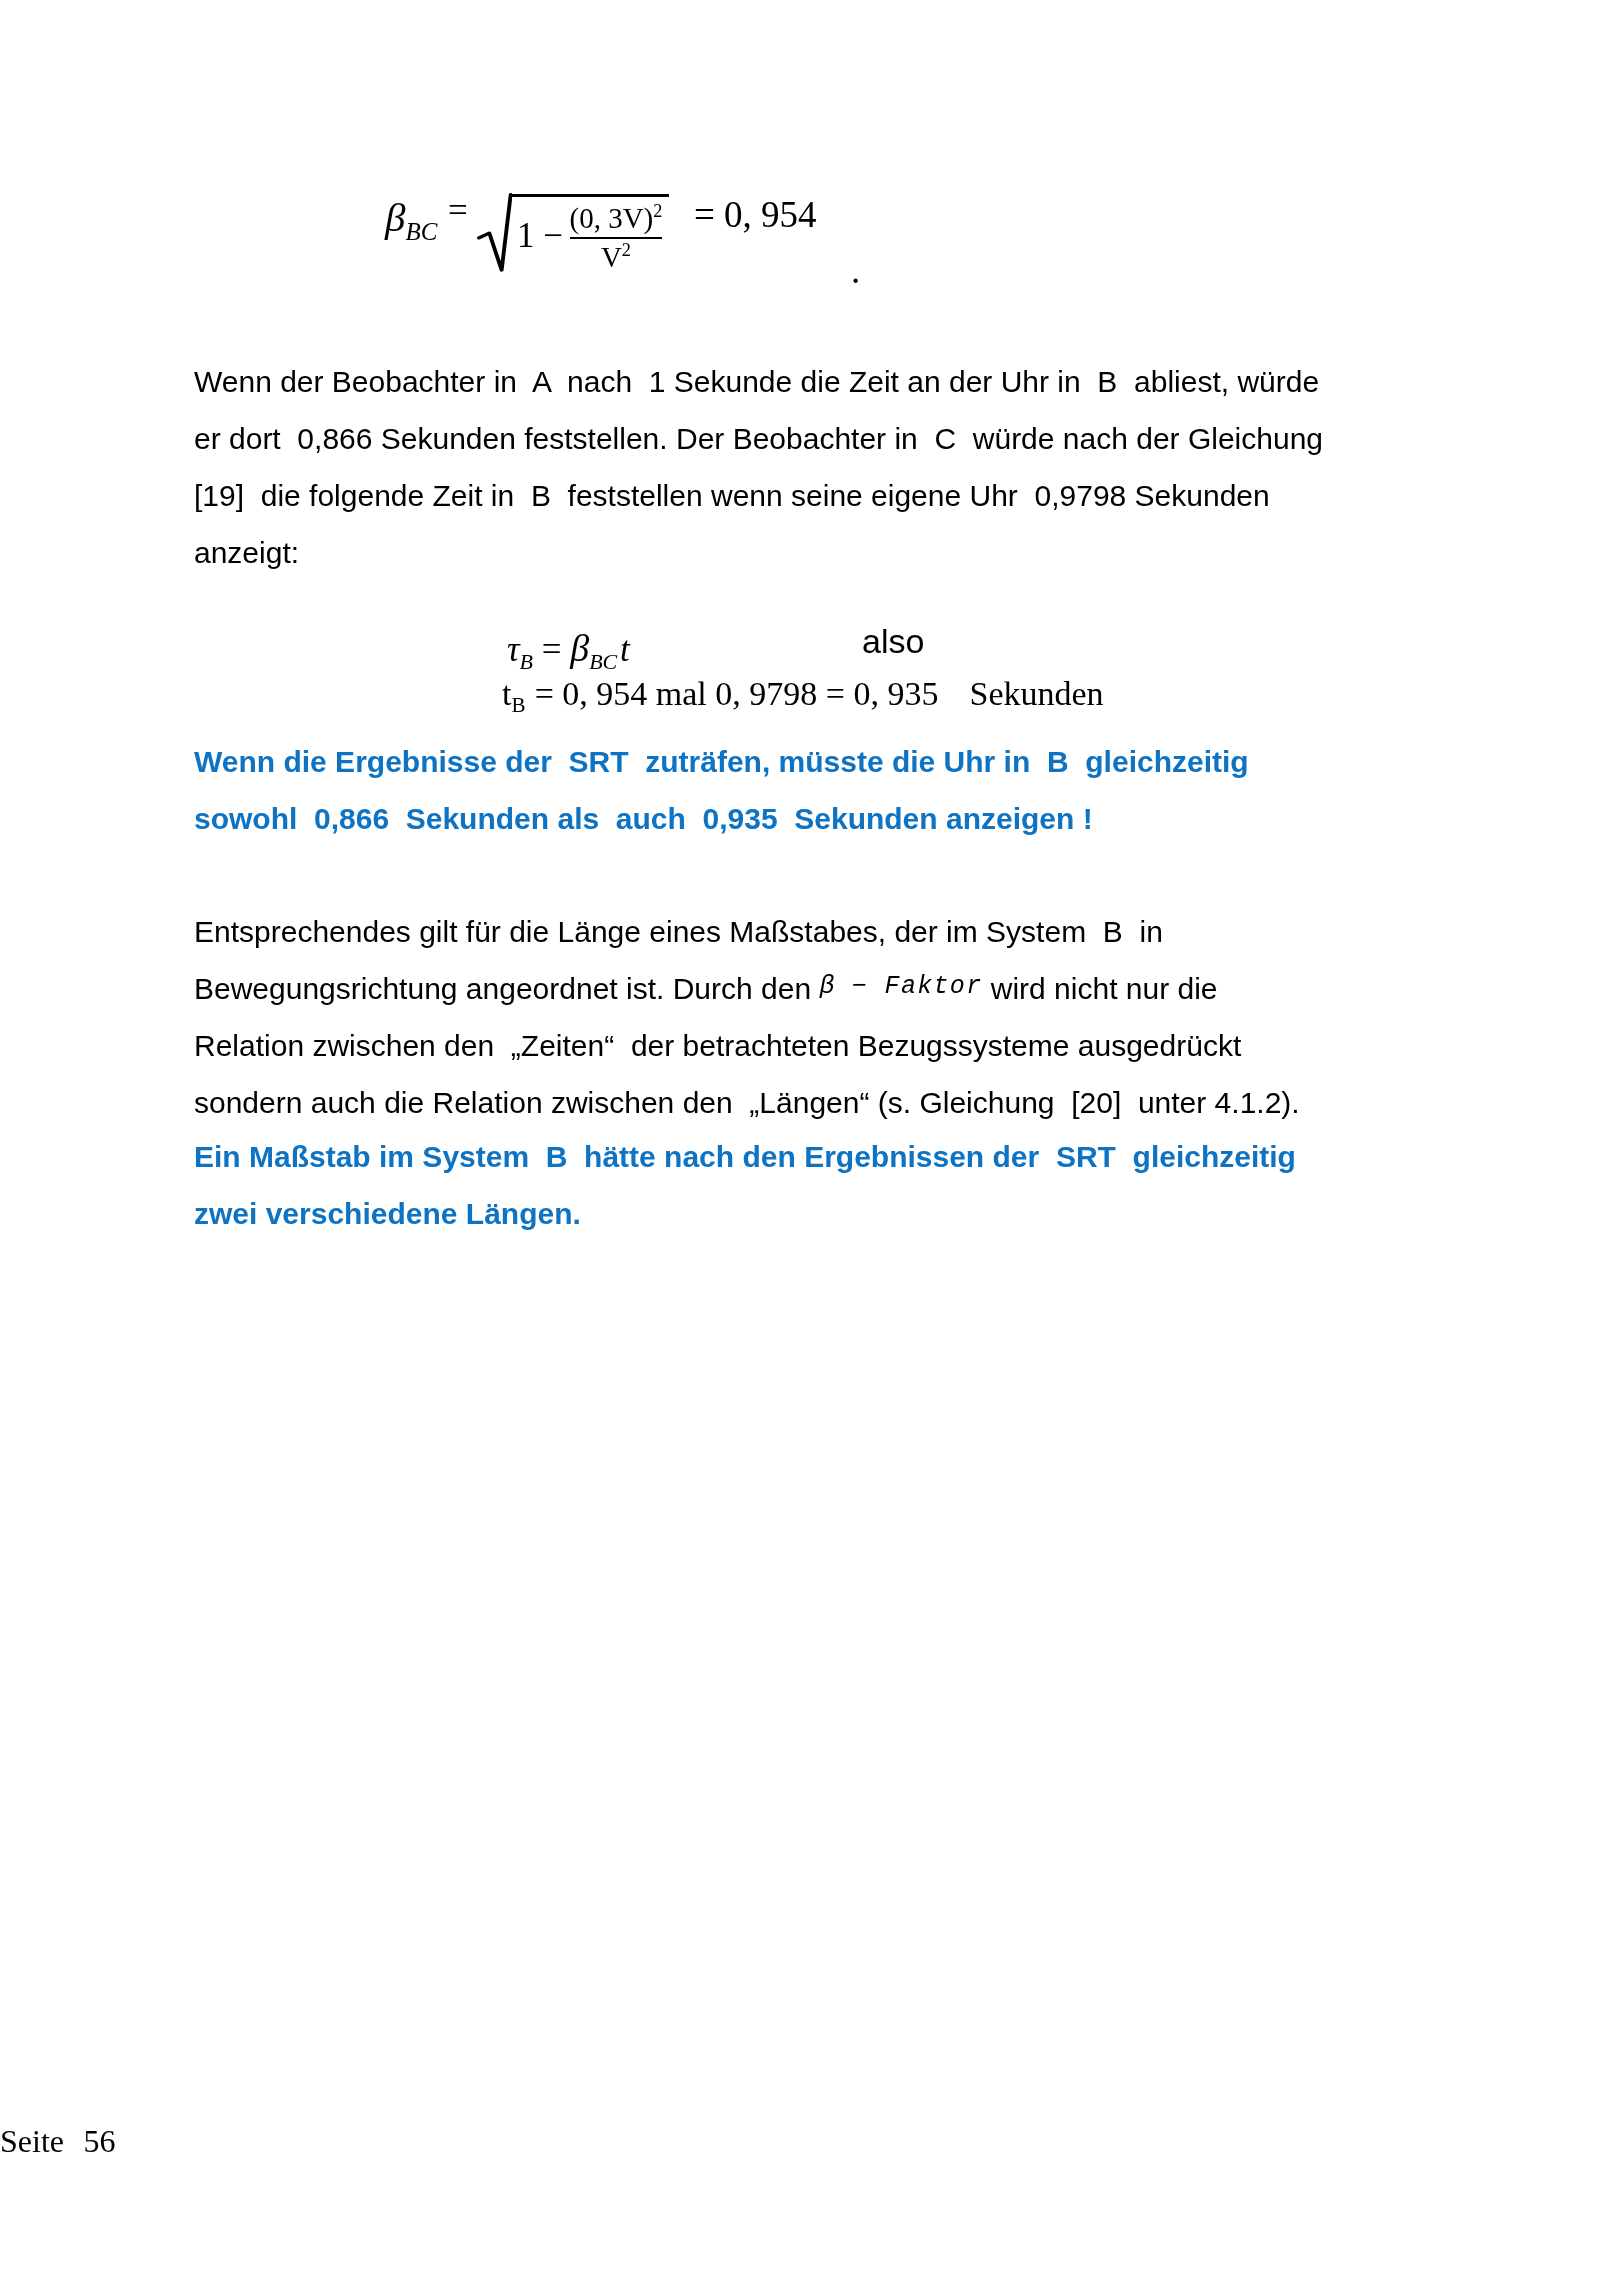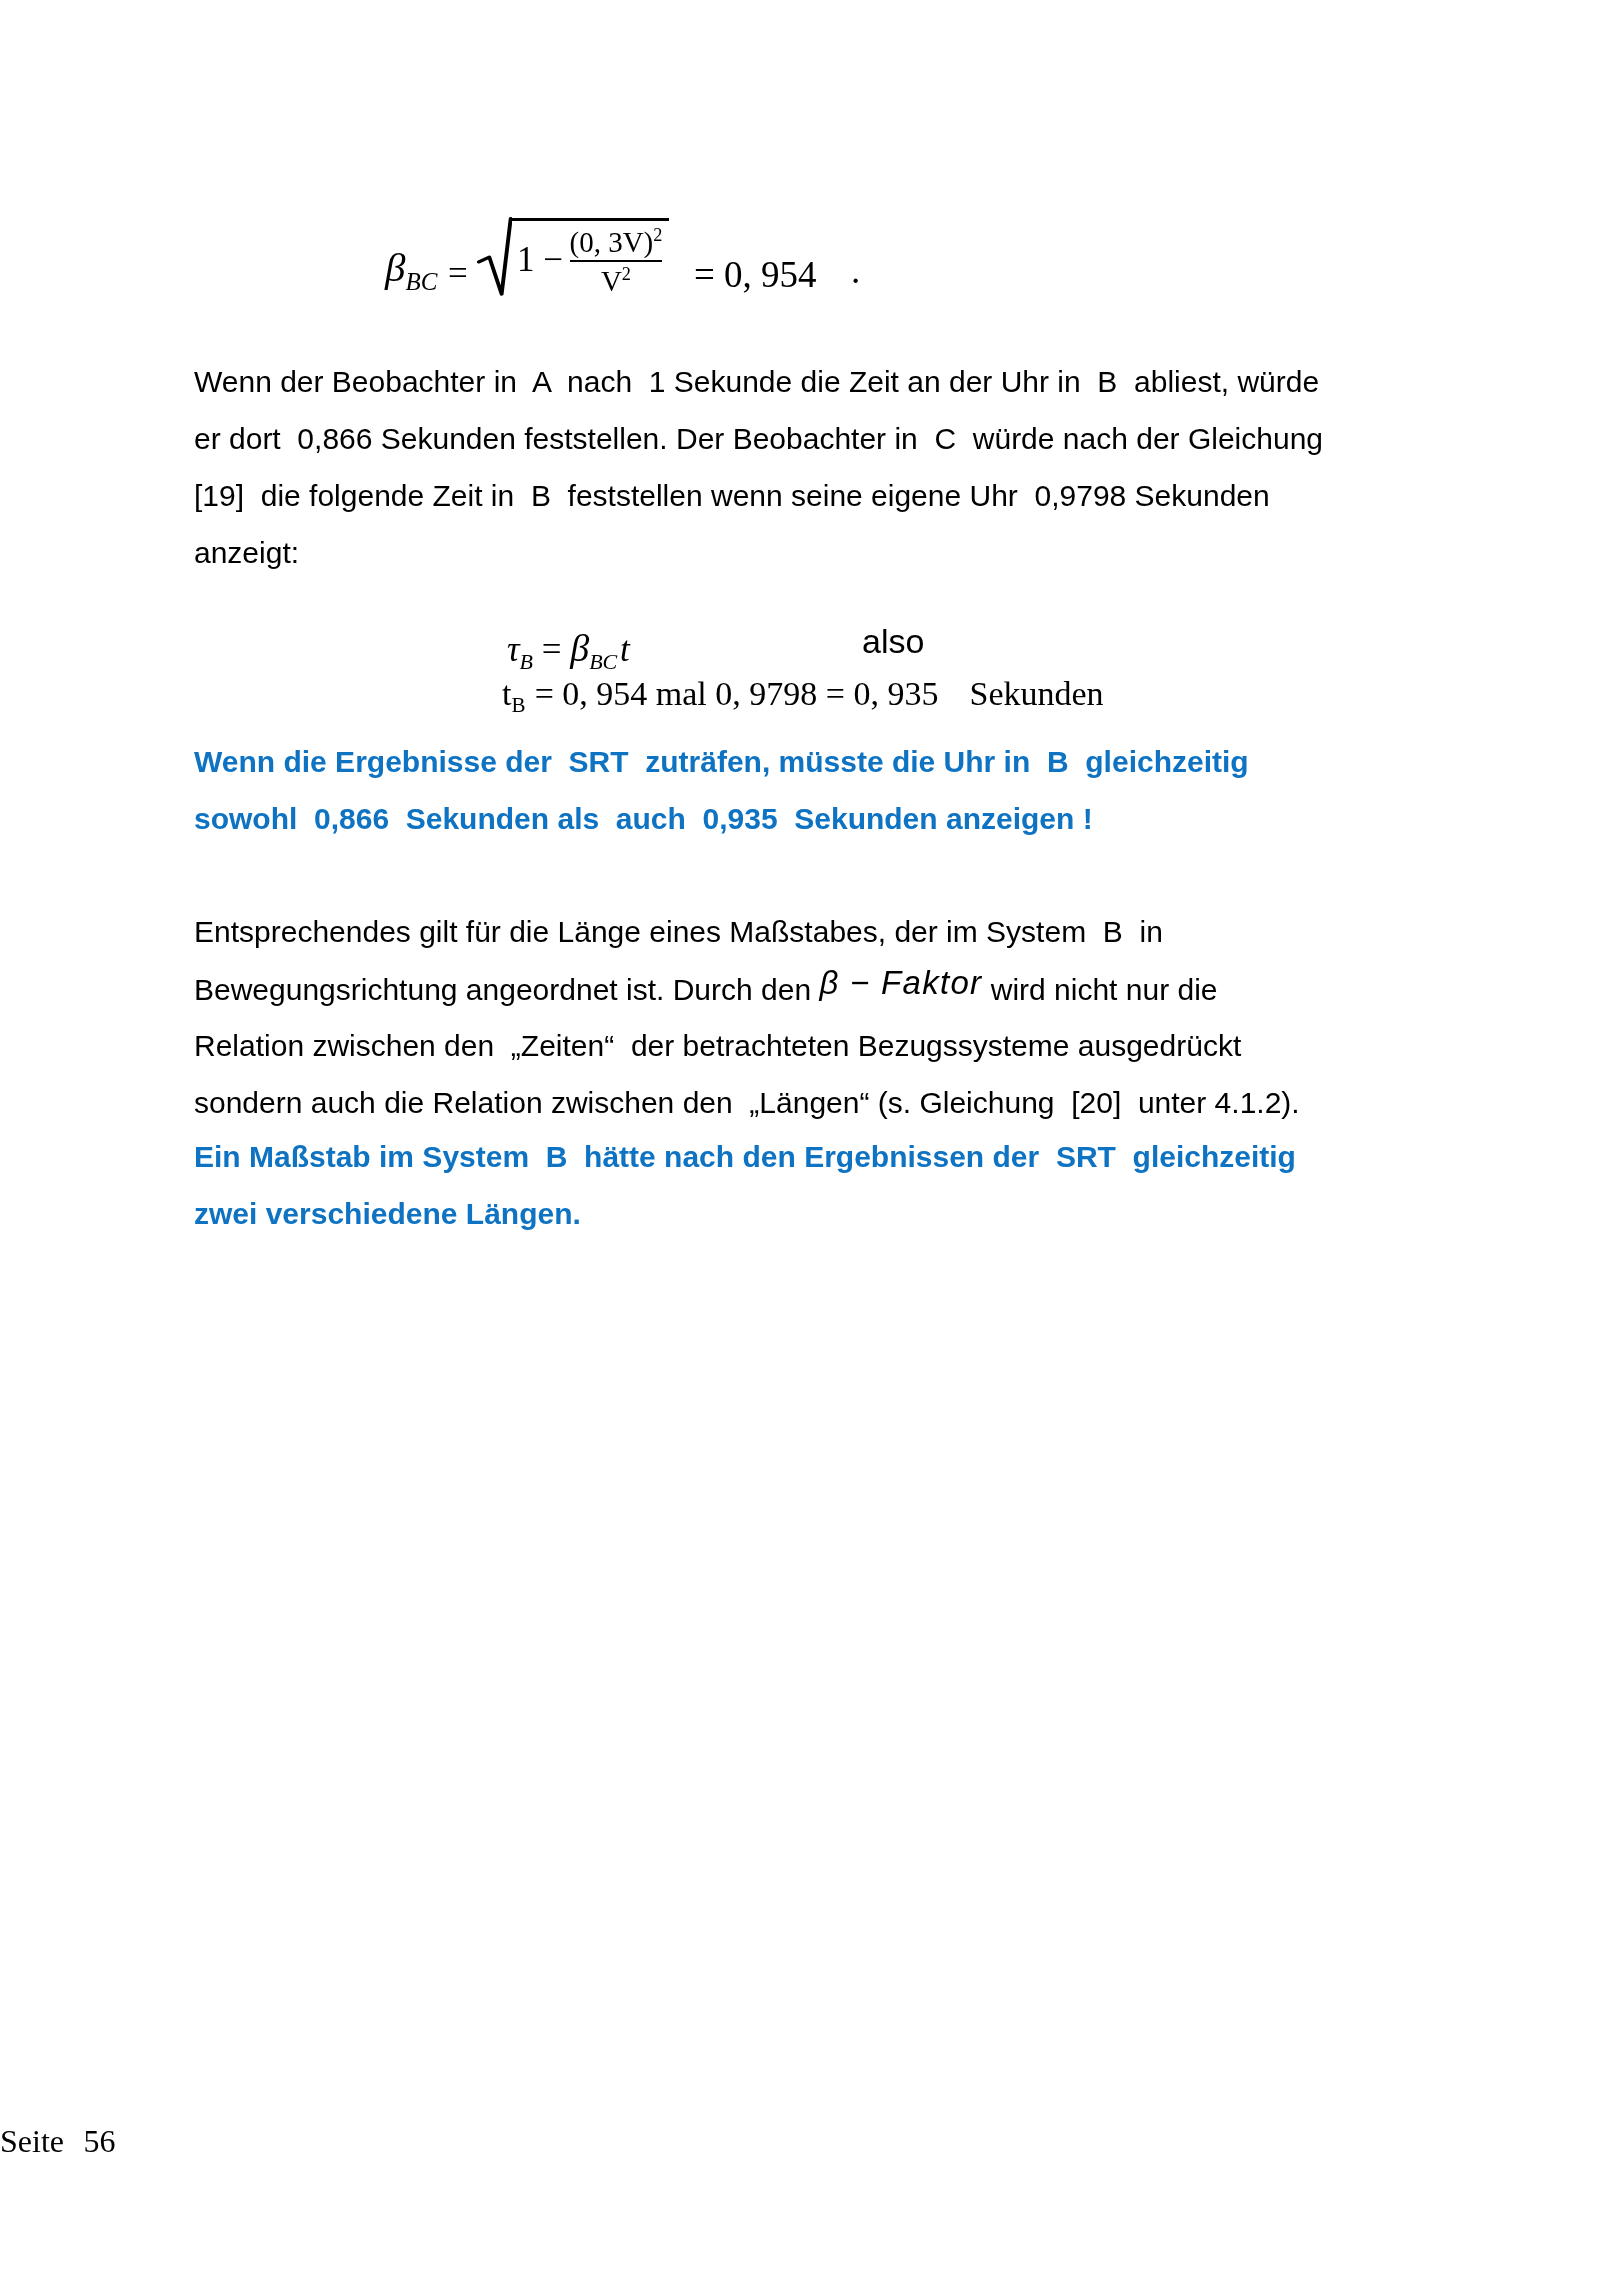--- a/index.html
+++ b/index.html
@@ -8,21 +8,21 @@
     background:#ffffff; color:#000000;
     font-family:"Liberation Sans", sans-serif;
     overflow:hidden;
   }
   .tblock { position:absolute; }
   .tl { white-space:pre; font-size:30px; line-height:57px; height:57px; }
   .blue .tl { color:var(--accent,#0e73c2); font-weight:700; }
 
   
   .f1 { position:absolute; left:385px; top:194px; height:103px;
-        display:flex; align-items:flex-end; font-family:"Liberation Serif", serif; }
+        display:flex; align-items:flex-start; font-family:"Liberation Serif", serif; }
   .f1-lhs { font-style:italic; font-size:41px; position:relative; top:-1.3px; }
   .f1-sub { font-style:italic; font-size:25px; vertical-align:-9.2px; }
   .f1-eq  { font-size:35px; margin:0 9.2px 0 10.5px; position:relative; top:-2.6px; }
   .sqrt { position:relative; margin-left:35px; border-top:3.9px solid #000;
           display:flex; align-items:center; padding:5.2px 6.5px 0 5.2px; }
   .sqrt > svg { position:absolute; left:-35px; top:-3.9px; width:35px; height:calc(100% + 3.9px); }
   .rad-lead { font-size:35px; white-space:pre; margin-right:6.5px; position:relative; top:-1.3px; }
   .frac { display:flex; flex-direction:column; align-items:center;
           font-size:29px; line-height:1.08; }
   .frac sup { font-size:18.3px; }
@@ -38,21 +38,21 @@
   .f2a-t { margin-left:2.6px; }
   .f2also { position:absolute; left:862px; top:625px; font-size:34px; line-height:33px;
             font-family:"Liberation Sans", sans-serif; }
   .f2b { position:absolute; left:468px; top:637px;
          font-family:"Liberation Serif", serif; font-size:34px; white-space:pre; }
   .f2b .msub { font-size:21px; vertical-align:-6.5px; }
   .f2b-body { margin-left:9.2px; }
   .f2b-unit { margin-left:31px; }
 
   
-  .imath { font-family:Liberation Sans, sans-serif; font-style:italic; font-size:33px;
+  .imath { font-family:Liberation Mono, monospace; font-style:italic; font-size:25px;
            letter-spacing:1.3px; position:relative; top:-5.9px; white-space:pre; }
 
   .footer { position:absolute; top:2123px; left:0; width:100%; text-align:left;
             font-family:"Liberation Serif", serif; font-size:32px; }
   .footer-num { margin-left:19.6px; }
 </style>
 </head>
 <body>
 
 <div class="page" style="--accent:#0e73c2;">

